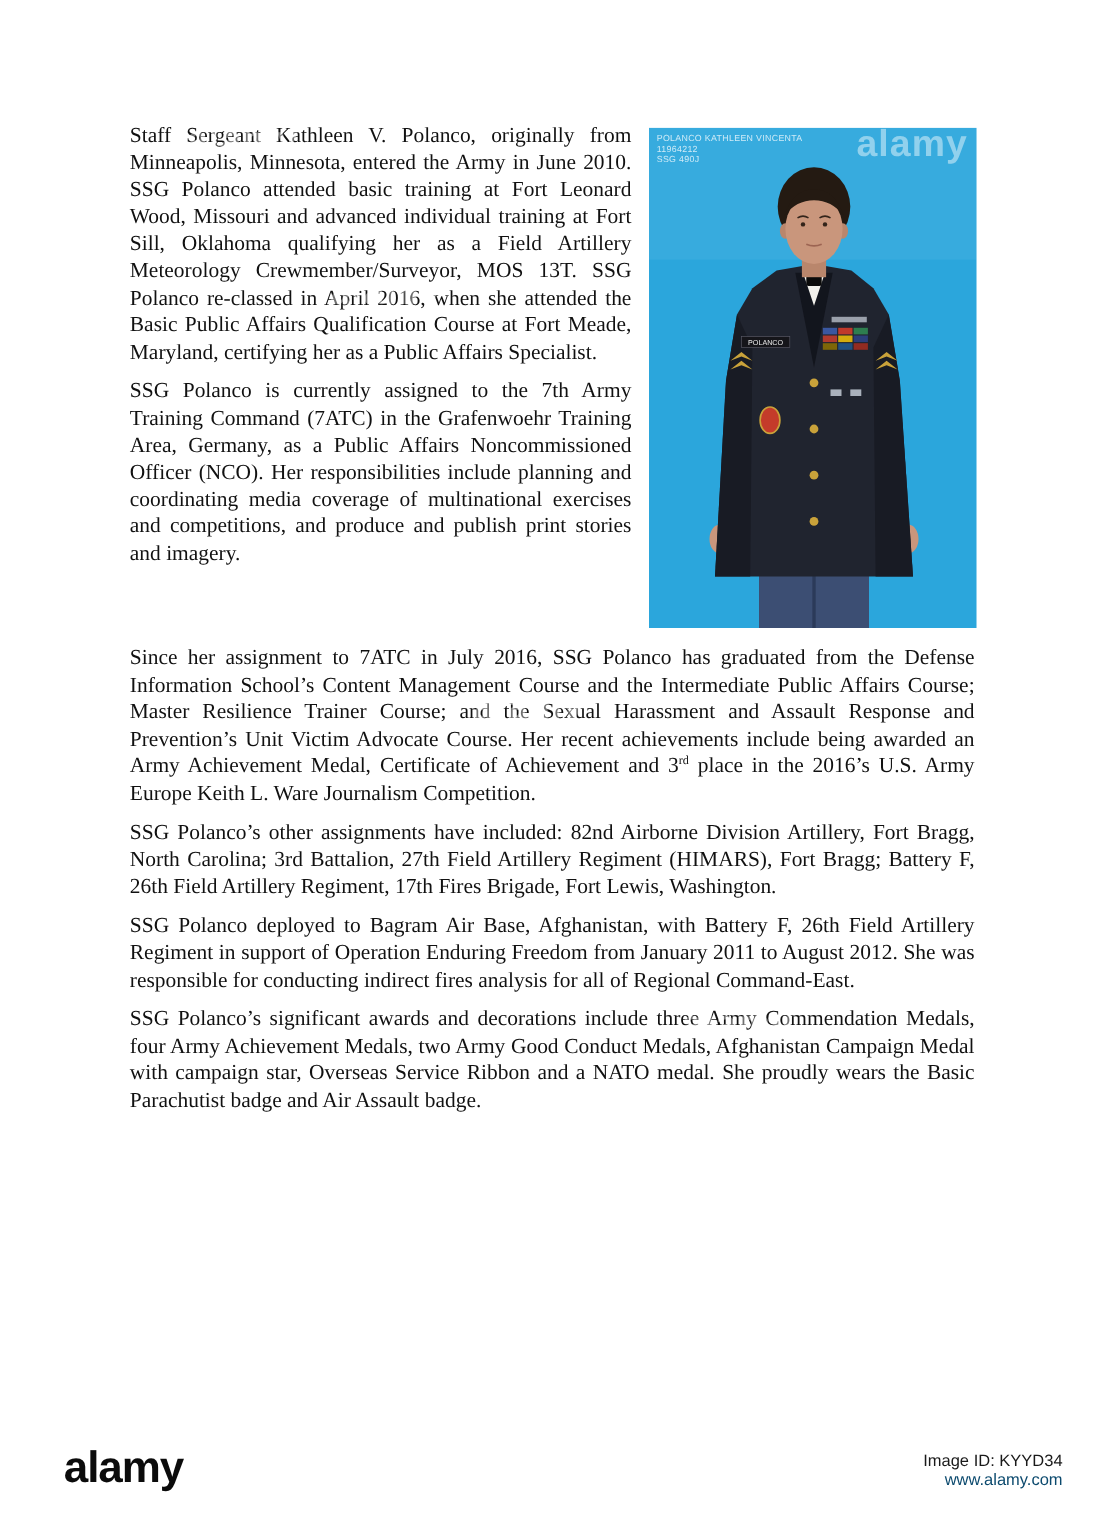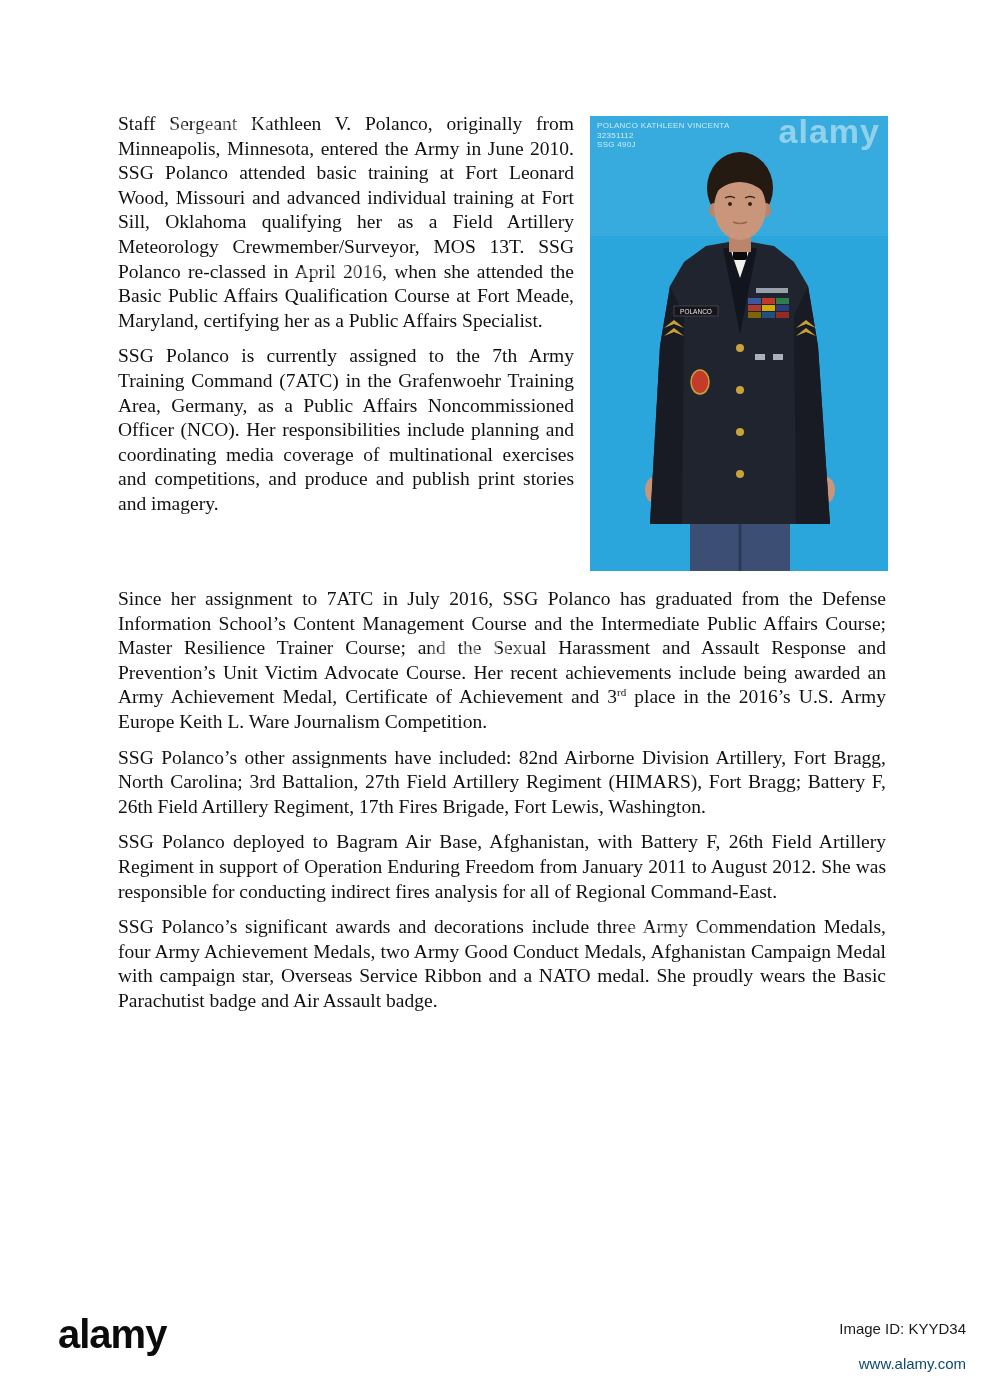--- a/index.html
+++ b/index.html
@@ -60,21 +60,21 @@
     font-size:40px;
     letter-spacing:-1px;
     color:#0b0b0b;
   }
   .footer-right{
     position:absolute;
     right:38px;top:1320px;
     text-align:right;
     font-family:"Liberation Sans", sans-serif;
   }
-  .footer-image-id{font-size:15px;color:#1a1a1a;margin-bottom:18px;}
+  .footer-image-id{font-size:15px;color:#1a1a1a;margin-bottom:0;}
   .footer-url{font-size:15px;color:#0c4a6e;}
   .ghost{
     position:absolute;
     color:#ffffff;opacity:.40;
     font-family:"Liberation Sans", sans-serif;
     font-weight:700;font-size:34px;
     pointer-events:none;
     letter-spacing:1px;
   }
   .g1{left:170px;top:108px;}
@@ -166,21 +166,21 @@
           <circle cx="140" cy="88" r="2" fill="#33241a"></circle>
           <circle cx="160" cy="88" r="2" fill="#33241a"></circle>
           <path d="M135,82 Q140,79 145,82" stroke="#33241a" stroke-width="1.4" fill="none"></path>
           <path d="M155,82 Q160,79 165,82" stroke="#33241a" stroke-width="1.4" fill="none"></path>
           <path d="M143,106 Q150,109 157,106" stroke="#9c6452" stroke-width="1.6" fill="none"></path>
         </g>
       </svg>
 
       <div class="photo-meta">
         <div>POLANCO KATHLEEN VINCENTA</div>
-        <div>32351112</div>
+        <div>11964212</div>
         <div>SSG 490J</div>
       </div>
       <div class="photo-watermark">alamy</div>
     </div>
 
 
     <p class="body-par">Staff Sergeant Kathleen V. Polanco, originally from Minneapolis, Minnesota, entered the Army in June 2010. SSG Polanco attended basic training at Fort Leonard Wood, Missouri and advanced individual training at Fort Sill, Oklahoma qualifying her as a Field Artillery Meteorology Crewmember/Surveyor, MOS 13T. SSG Polanco re-classed in April 2016, when she attended the Basic Public Affairs Qualification Course at Fort Meade, Maryland, certifying her as a Public Affairs Specialist.</p>
     <p class="body-par">SSG Polanco is currently assigned to the 7th Army Training Command (7ATC) in the Grafenwoehr Training Area, Germany, as a Public Affairs Noncommissioned Officer (NCO). Her responsibilities include planning and coordinating media coverage of multinational exercises and competitions, and produce and publish print stories and imagery.</p>
 
     <p class="body-par full"><span>Since her assignment to 7ATC in July 2016, SSG Polanco has graduated from the Defense Information School’s Content Management Course and the Intermediate Public Affairs Course; Master Resilience Trainer Course; and the Sexual Harassment and Assault Response and Prevention’s Unit Victim Advocate Course. Her recent achievements include being awarded an Army Achievement Medal, Certificate of Achievement and 3</span><sup>rd</sup><span> place in the 2016’s U.S. Army Europe Keith L. Ware Journalism Competition.</span></p>

